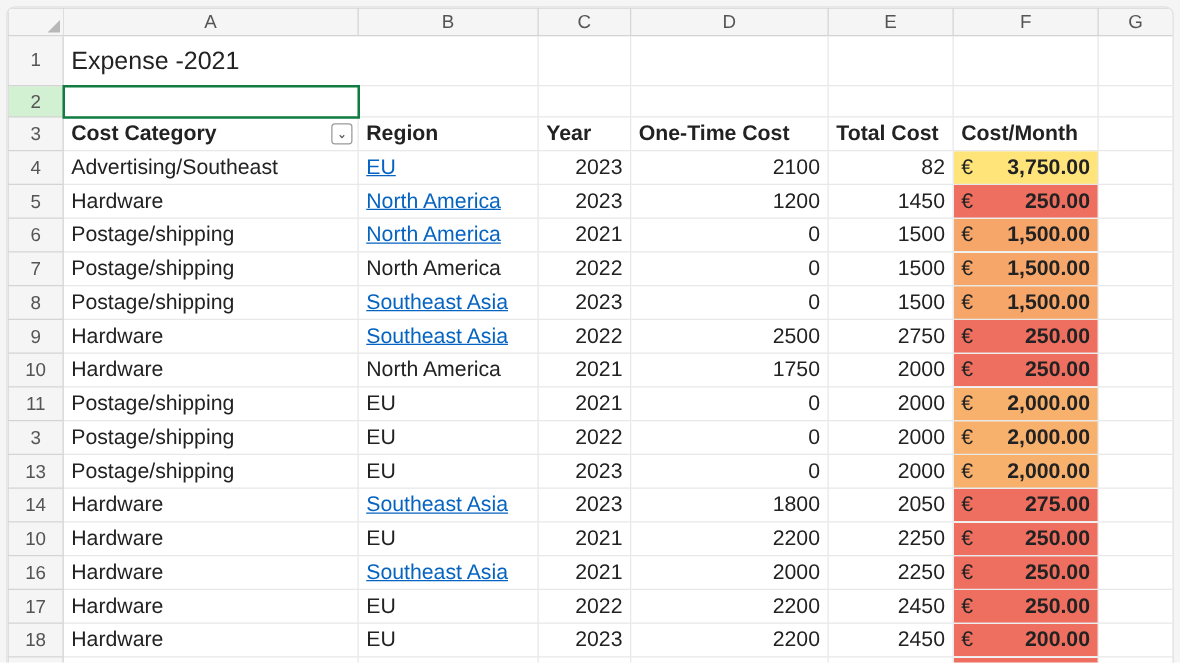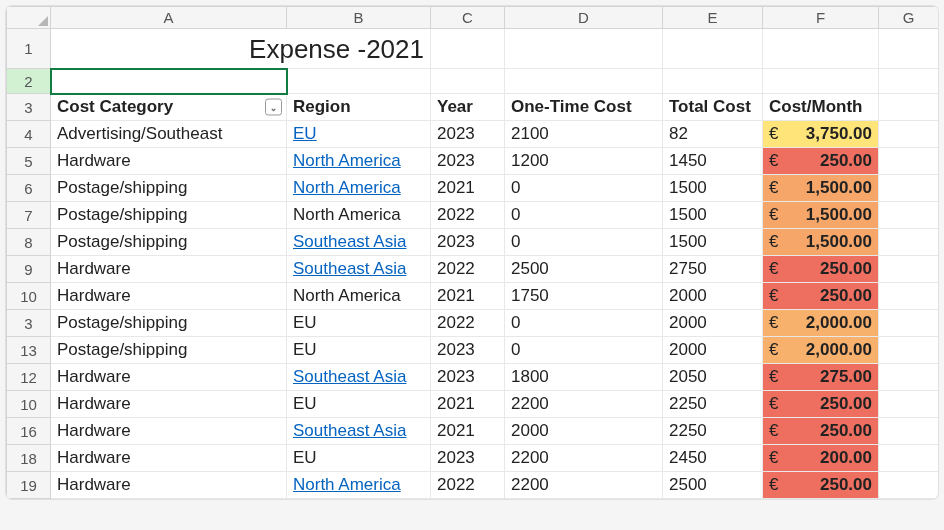--- a/index.html
+++ b/index.html
@@ -68,30 +68,29 @@
       padding: 3px 6px;
       height: 25.2px;
       white-space: nowrap;
       overflow: hidden;
     }
     td.selected-cell {
       outline: 2px solid #107c41;
       outline-offset: -1px;
     }
     .title-row td {
-      font-size: 26px;
+      font-size: 20px;
       height: 40px;
       padding: 2px 6px 0 6px;
-      text-align: right;
     }
     .header-row td {
       font-weight: 700;
     }
     .right {
-      text-align: left;
+      text-align: right;
     }
     .link {
       color: #0563c1;
       text-decoration: underline;
       cursor: pointer;
     }
     .dropdown-icon {
       position: absolute;
       right: 4px;
       top: 50%;
@@ -291,51 +290,66 @@
           <td class="right">2000</td>
           <td class="c-red">
             <div class="cf">
               <span class="cur">€</span>
               <span class="amt">250.00</span>
             </div>
           </td>
           <td></td>
         </tr>
         <tr>
-          <th class="row-header">3</th>
-          <td>Postage/shipping</td>
-          <td>EU</td>
-          <td class="right">2022</td>
+          <th class="row-header">11</th>
+          <td>Postage/shipping</td>
+          <td>EU</td>
+          <td class="right">2021</td>
           <td class="right">0</td>
           <td class="right">2000</td>
           <td class="c-lorange">
             <div class="cf">
               <span class="cur">€</span>
               <span class="amt">2,000.00</span>
             </div>
           </td>
           <td></td>
         </tr>
         <tr>
-          <th class="row-header">13</th>
-          <td>Postage/shipping</td>
-          <td>EU</td>
-          <td class="right">2023</td>
+          <th class="row-header">3</th>
+          <td>Postage/shipping</td>
+          <td>EU</td>
+          <td class="right">2022</td>
           <td class="right">0</td>
           <td class="right">2000</td>
           <td class="c-lorange">
             <div class="cf">
               <span class="cur">€</span>
               <span class="amt">2,000.00</span>
             </div>
           </td>
           <td></td>
         </tr>
         <tr>
-          <th class="row-header">12</th>
+          <th class="row-header">13</th>
+          <td>Postage/shipping</td>
+          <td>EU</td>
+          <td class="right">2023</td>
+          <td class="right">0</td>
+          <td class="right">2000</td>
+          <td class="c-lorange">
+            <div class="cf">
+              <span class="cur">€</span>
+              <span class="amt">2,000.00</span>
+            </div>
+          </td>
+          <td></td>
+        </tr>
+        <tr>
+          <th class="row-header">14</th>
           <td>Hardware</td>
           <td><span class="link">Southeast Asia</span></td>
           <td class="right">2023</td>
           <td class="right">1800</td>
           <td class="right">2050</td>
           <td class="c-red">
             <div class="cf">
               <span class="cur">€</span>
               <span class="amt">275.00</span>
             </div>
@@ -366,20 +380,35 @@
           <td class="right">2250</td>
           <td class="c-red">
             <div class="cf">
               <span class="cur">€</span>
               <span class="amt">250.00</span>
             </div>
           </td>
           <td></td>
         </tr>
         <tr>
+          <th class="row-header">17</th>
+          <td>Hardware</td>
+          <td>EU</td>
+          <td class="right">2022</td>
+          <td class="right">2200</td>
+          <td class="right">2450</td>
+          <td class="c-red">
+            <div class="cf">
+              <span class="cur">€</span>
+              <span class="amt">250.00</span>
+            </div>
+          </td>
+          <td></td>
+        </tr>
+        <tr>
           <th class="row-header">18</th>
           <td>Hardware</td>
           <td>EU</td>
           <td class="right">2023</td>
           <td class="right">2200</td>
           <td class="right">2450</td>
           <td class="c-red">
             <div class="cf">
               <span class="cur">€</span>
               <span class="amt">200.00</span>

